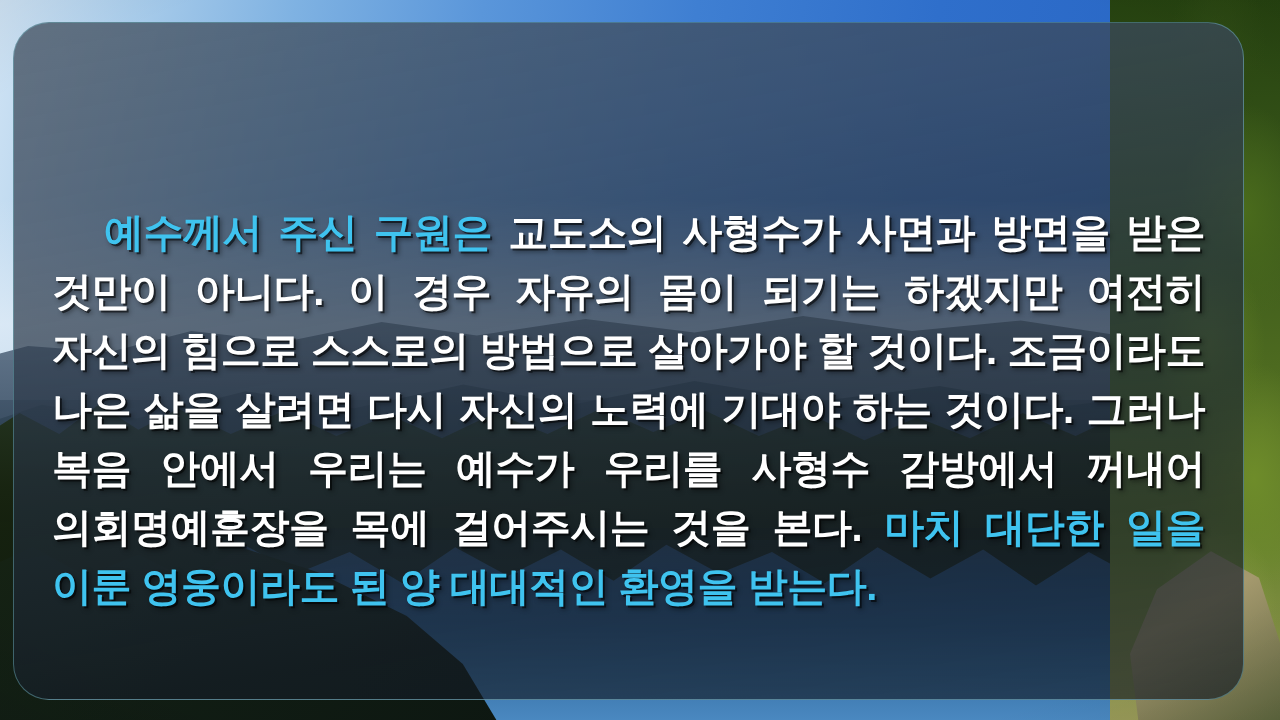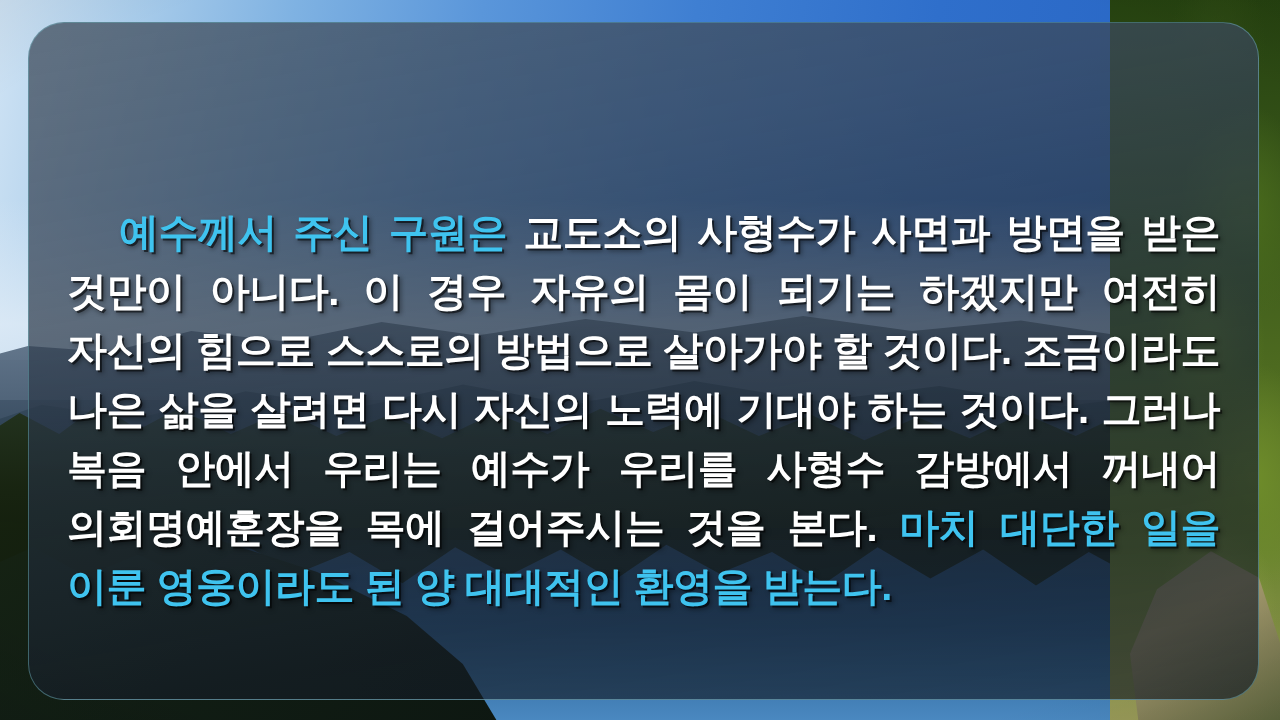--- a/index.html
+++ b/index.html
@@ -98,21 +98,21 @@
   .bg-tone{
     position:absolute;inset:0;
     background:
       radial-gradient(ellipse 120% 110% at 50% 48%,rgba(0,0,0,0) 52%,rgba(0,0,0,.28) 100%);
     pointer-events:none;
   }
 
   
   .panel{
     position:absolute;
-    left:28px;top:22px;width:1231px;height:678px;
+    left:13px;top:22px;width:1231px;height:678px;
     border-radius:36px;
     background:linear-gradient(170deg,
       rgba(72,86,102,.80) 0%,
       rgba(58,72,90,.76) 24%,
       rgba(36,48,62,.70) 52%,
       rgba(22,30,40,.66) 78%,
       rgba(16,24,34,.62) 100%);
     border:1px solid rgba(120,190,205,.45);
     box-sizing:border-box;
     overflow:hidden;

